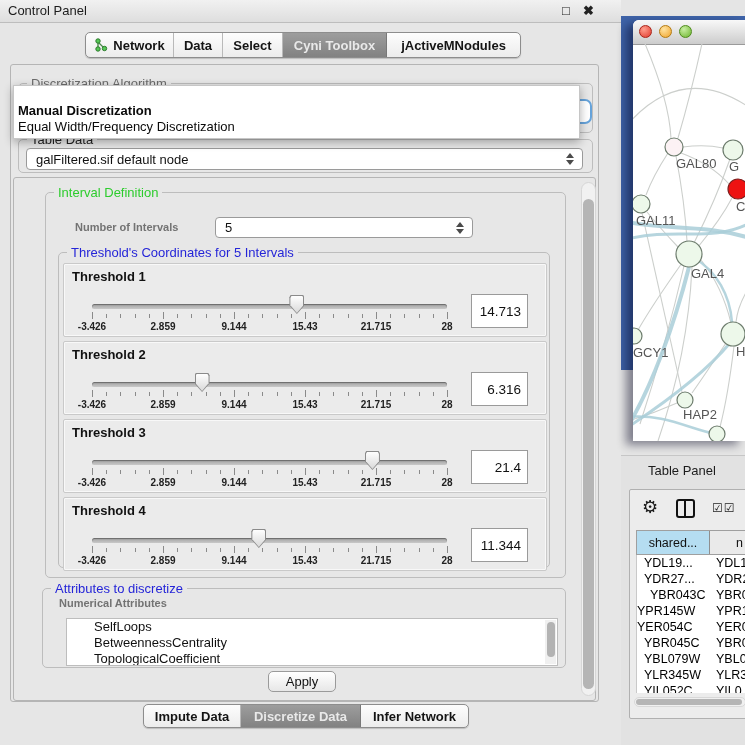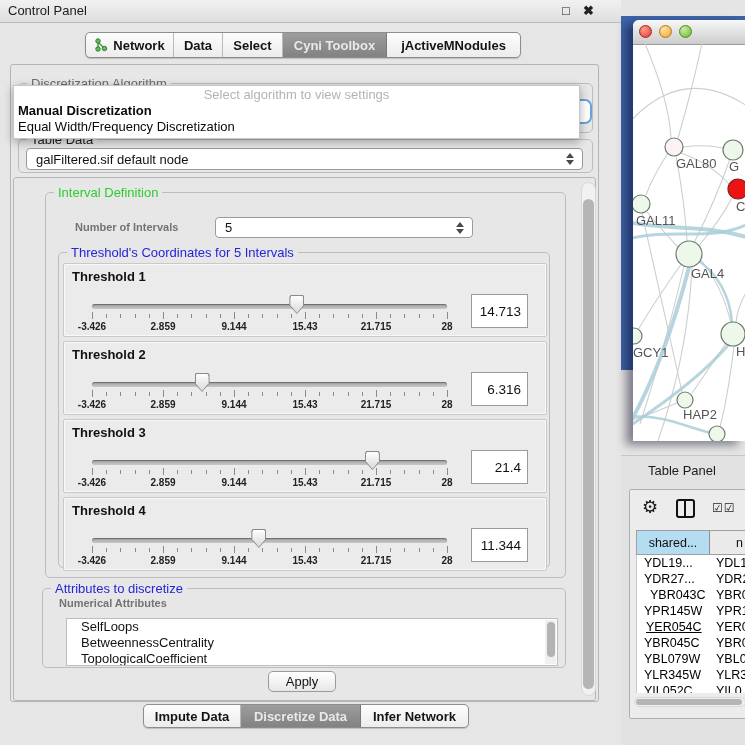--- a/index.html
+++ b/index.html
@@ -56,21 +56,21 @@
   .ticks{position:absolute;left:0;top:16px;width:100%;height:8px;}
   .tick{position:absolute;top:2px;width:1px;height:4px;background:#8a8a8a;}
   .tick.major{top:0;height:7px;}
   .scale-labels{position:absolute;left:0;top:25px;width:100%;height:12px;}
   .scale-label{position:absolute;transform:translateX(-50%);font-size:10px;font-weight:bold;color:#222;white-space:nowrap;}
   .vbox{position:absolute;right:18px;top:30px;width:57px;height:34px;background:#fff;border:1px solid #9a9a9a;
      box-sizing:border-box;display:flex;align-items:center;justify-content:flex-end;
      padding-right:6px;font-size:13.5px;color:#111;}
   
   .listbox{position:absolute;background:#fff;border:1px solid #bdbdbd;overflow:hidden;box-sizing:border-box;}
-  .list-item{height:16px;line-height:16px;font-size:13px;color:#111;padding-left:14px;white-space:nowrap;}
+  .list-item{height:16px;line-height:16px;font-size:13px;color:#111;padding-left:14px;white-space:nowrap;margin-left:13px;}
   .mini-scroll{position:absolute;right:1px;top:1px;bottom:1px;width:11px;background:#f0f0f0;}
   .mini-thumb{position:absolute;left:1.5px;top:2px;width:8px;height:80%;background:#b3b3b3;border-radius:5px;}
   
   .btn{position:absolute;background:linear-gradient(#ffffff,#e7e7e7);border:1px solid #9a9a9a;border-radius:5px;
      box-sizing:border-box;display:flex;align-items:center;justify-content:center;font-size:13px;color:#111;}
   
   .v-scrollbar{position:absolute;left:581px;top:182px;width:15px;height:514px;background:#f1f1f1;
      border:1px solid #d6d6d6;border-radius:8px;box-sizing:border-box;}
   .v-thumb{position:absolute;left:1px;top:16px;bottom:6px;width:11px;background:#b5b5b5;border-radius:6px;}
   
@@ -147,21 +147,20 @@
     </div>
 
     <div class="panel" style="left:10px;top:64px;width:589px;height:638px;"></div>
 
     <div class="group" style="left:18px;top:83px;width:575px;height:50px;">
       <span class="group-title t-gray">Discretization Algorithm</span>
     </div>
     <div class="algo-combo"></div>
 
     <div class="popup">
-      <div class="prompt">Select algorithm to view settings</div>
       <div class="opt" style="top:17px;font-weight:bold;">Manual Discretization</div>
       <div class="opt" style="top:33px;">Equal Width/Frequency Discretization</div>
     </div>
 
     <div class="group" style="left:18px;top:139px;width:575px;height:34px;">
       <span class="group-title" style="color:#222;">Table Data</span>
     </div>
     <div class="combo" style="left:26px;top:148px;width:557px;height:22px;">
       <span>galFiltered.sif default node</span>
       <span class="spinner"></span>
@@ -474,25 +473,25 @@
             </div>
             <div class="trow">
               <div class="tc" style="width: 73px; padding-left: 7px;">YDR27...</div>
               <div class="tc" style="width: 60px; padding-left: 6px;">YDR2</div>
             </div>
             <div class="trow">
               <div class="tc" style="width: 73px; padding-left: 13px;">YBR043C</div>
               <div class="tc" style="width: 60px; padding-left: 6px;">YBR0</div>
             </div>
             <div class="trow">
-              <div class="tc" style="width: 73px; padding-left: 7px;">YPR145W</div>
+              <div class="tc" style="width: 73px; ">YPR145W</div>
               <div class="tc" style="width: 60px; padding-left: 6px;">YPR1</div>
             </div>
             <div class="trow">
-              <div class="tc" style="width: 73px; padding-left: 9px; text-decoration: underline;">YER054C</div>
+              <div class="tc" style="width: 73px; padding-left: 0;">YER054C</div>
               <div class="tc" style="width: 60px; padding-left: 6px;">YER0</div>
             </div>
             <div class="trow">
               <div class="tc" style="width: 73px; padding-left: 7px;">YBR045C</div>
               <div class="tc" style="width: 60px; padding-left: 6px;">YBR0</div>
             </div>
             <div class="trow">
               <div class="tc" style="width: 73px; padding-left: 7px;">YBL079W</div>
               <div class="tc" style="width: 60px; padding-left: 6px;">YBL0</div>
             </div>

